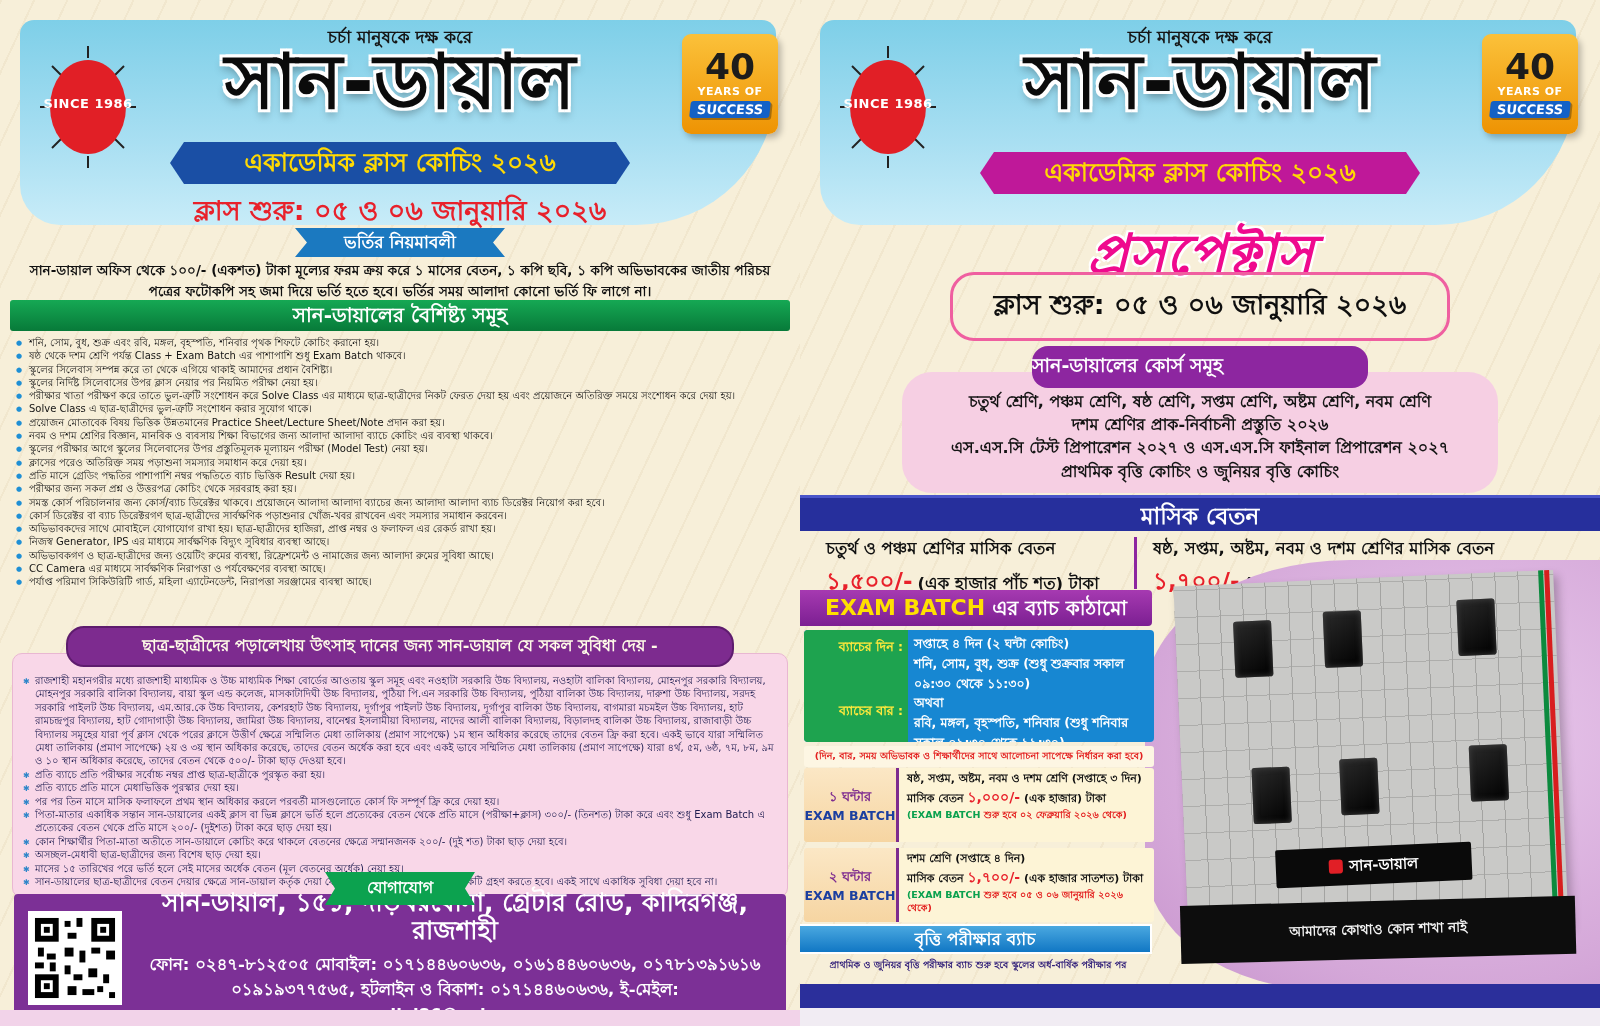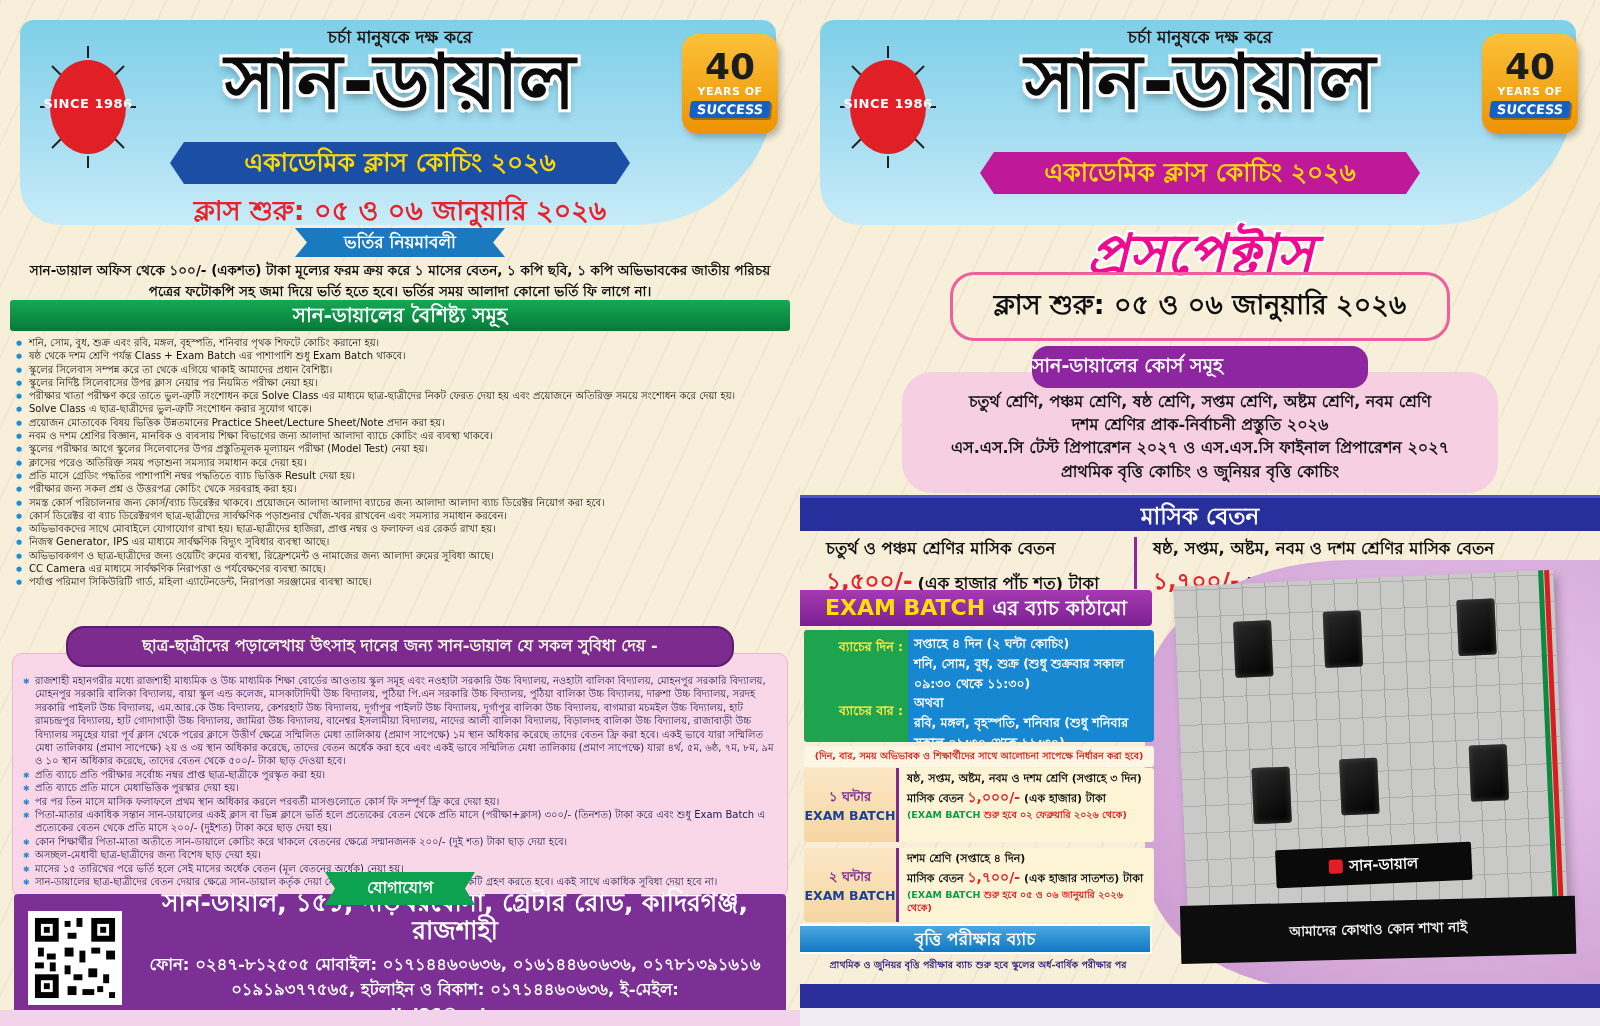--- a/index.html
+++ b/index.html
@@ -14,21 +14,21 @@
   .tagline { position:absolute; top:24px; left:150px; width:500px; text-align:center;
              font-size:17px; font-weight:700; color:#151515; }
   .sun { position:absolute; top:46px; left:38px; width:100px; height:122px; }
   .sun svg { position:absolute; inset:0; }
   .sun .since { position:absolute; top:50px; left:0; width:100%; text-align:center;
                 color:#fff; font-size:13px; font-weight:800; letter-spacing:.5px; }
   .brand { position:absolute; top:40px; left:140px; width:520px; text-align:center;
            font-size:76px; font-weight:800; color:#0b0b0b; line-height:1.1;
            text-shadow:-3px -3px 0 #fff,3px -3px 0 #fff,-3px 3px 0 #fff,3px 3px 0 #fff,0 6px 8px rgba(0,0,0,.35); }
   .badge40 { position:absolute; top:34px; right:22px; width:96px; height:100px;
-             background:linear-gradient(180deg,#fbc13a,#ee9303); border-radius:16px;
+             background:linear-gradient(180deg,#fbc13a,#ee9303); border-radius:9px;
              display:flex; flex-direction:column; align-items:center; justify-content:center;
              box-shadow:3px 4px 6px rgba(0,0,0,.25); }
   .badge40 .b40 { font-size:36px; font-weight:800; color:#1d1d1b; line-height:.95; }
   .badge40 .byears { font-size:11px; font-weight:800; color:#fff; letter-spacing:.5px; }
   .badge40 .bsuccess { margin-top:3px; background:#1461c6; color:#fff; font-weight:800;
              font-size:13px; padding:1px 7px; border-radius:3px; transform:skewX(-6deg);
              box-shadow:2px 2px 0 rgba(0,0,0,.3); }
   .ribbon { position:absolute; top:142px; left:170px; width:460px; height:42px; line-height:42px;
             text-align:center; font-size:25px; font-weight:800; color:#ffd903;
             background:#1a4fa5;

